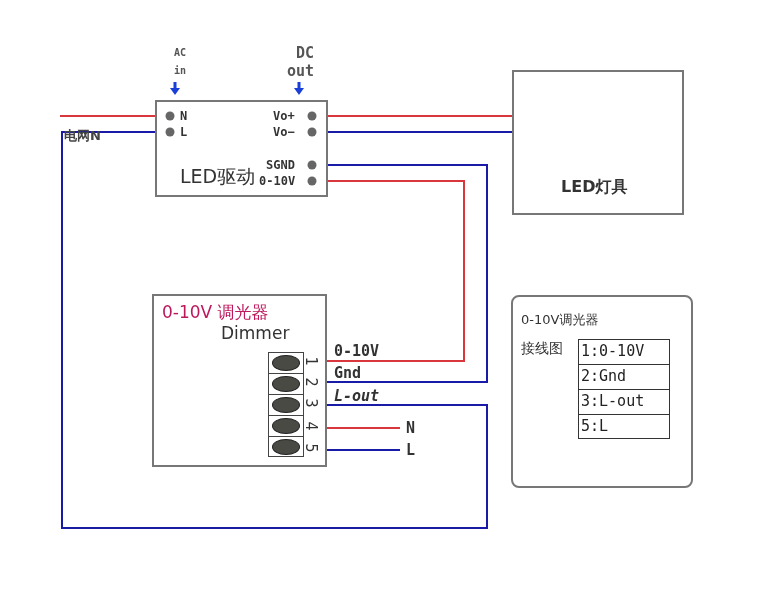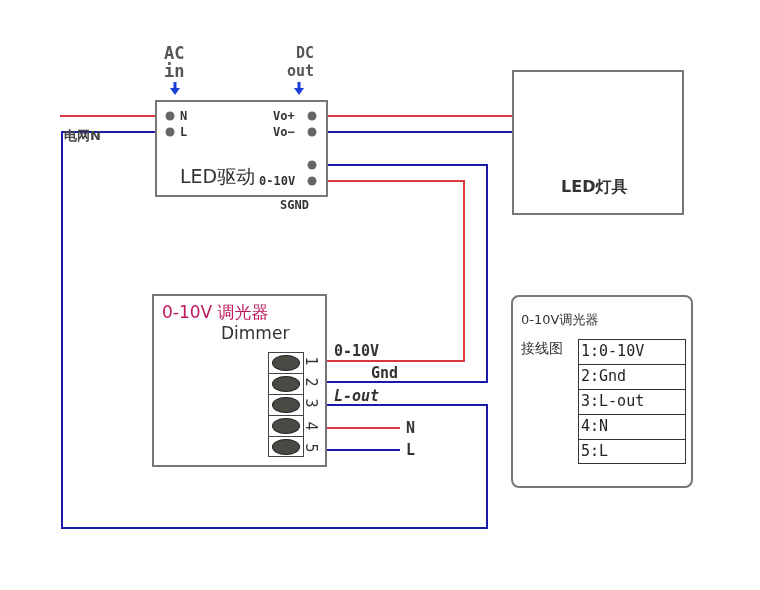--- a/index.html
+++ b/index.html
@@ -8,21 +8,21 @@
     .box { position: absolute; border: 2px solid #777; background: #fff; box-sizing: border-box; }
     .lbl { position: absolute; white-space: nowrap; color: #333; }
     .mono { font-family: "DejaVu Sans Mono", monospace; }
     .term-label { font-size: 12px; font-weight: bold; font-family: "DejaVu Sans Mono", monospace; color: #333; }
     .tblock { position: absolute; left: 268px; top: 352px; width: 36px; }
     .tcell { height: 21px; border: 1.5px solid #444; border-bottom: none; box-sizing: border-box; display: flex; align-items: center; justify-content: center; background: #fff; }
     .tcell:last-child { border-bottom: 1.5px solid #444; }
     .screw { width: 26px; height: 14px; border-radius: 50%; background: #4a4a45; border: 1px solid #222; }
     .tnum { position: absolute; left: 306px; font-size: 15px; transform: rotate(90deg); transform-origin: center; font-family: "DejaVu Sans Mono", monospace; color: #333; }
     .legend { position: absolute; left: 511px; top: 295px; width: 182px; height: 193px; border: 2px solid #777; border-radius: 8px; box-sizing: border-box; background: #fff; }
-    .ltable { position: absolute; left: 578px; top: 339px; width: 108px; }
+    .ltable { position: absolute; left: 578px; top: 339px; width: 92px; }
     .lrow { height: 25px; border: 1.5px solid #333; border-bottom: none; box-sizing: border-box; font-family: "DejaVu Sans Mono", monospace; font-size: 15px; line-height: 23px; padding-left: 2px; color: #222; }
     .lrow:last-child { border-bottom: 1.5px solid #333; }
   </style>
 </head>
 <body>
 
 <svg id="wires" viewBox="0 0 760 590">
 
   <line x1="60" y1="116" x2="170" y2="116" class="w-red" stroke="#d9363e" stroke-width="2"></line>
 
@@ -34,21 +34,21 @@
 
   <polyline points="312,165 487,165 487,382 304,382" class="w-blue" fill="none" stroke="#1a1aa8" stroke-width="2"></polyline>
 
   <polyline points="312,181 464,181 464,361 304,361" class="w-red" fill="none" stroke="#d9363e" stroke-width="2"></polyline>
 
   <line x1="304" y1="428" x2="400" y2="428" class="w-red" stroke="#d9363e" stroke-width="2"></line>
 
   <line x1="304" y1="450" x2="400" y2="450" class="w-blue" stroke="#1a1aa8" stroke-width="2"></line>
 </svg>
 
-<div class="lbl mono" style="left:164px; top:44px; font-size:17px; font-weight:bold; color:#555; text-align:left; width:22px; line-height:18px;">
+<div class="lbl mono" style="left:164px; top:44px; font-size:10px; font-weight:bold; color:#555; text-align:right; width:22px; line-height:18px;">
   <div>AC</div>
   <div>in</div>
 </div>
 <div class="lbl mono" style="left:284px; top:44px; font-size:15px; font-weight:bold; color:#555; text-align:right; width:30px; line-height:18px;">
   <div>DC</div>
   <div>out</div>
 </div>
 <svg style="position:absolute; left:169px; top:82px;" width="12" height="14" viewBox="0 0 12 14">
     <rect x="4.5" y="0" width="3" height="7" fill="#1a3fd6"></rect>
     <polygon points="1,6 11,6 6,13" fill="#1a3fd6"></polygon>
@@ -59,21 +59,21 @@
   </svg>
 
 <div class="lbl" style="left:64px; top:96px; font-size:13px; font-weight:bold; color:#444;margin-top:31px;">电网N</div>
 
 <div class="box" style="left:155px; top:100px; width:173px; height:97px;"></div>
 <div class="lbl" style="left:180px; top:164px; font-size:19px; color:#333;">LED驱动</div>
 <div class="lbl term-label" style="left:180px; top:109px;">N</div>
 <div class="lbl term-label" style="left:180px; top:125px;">L</div>
 <div class="lbl term-label" style="left:273px; top:109px;">Vo+</div>
 <div class="lbl term-label" style="left:273px; top:125px;">Vo−</div>
-<div class="lbl term-label" style="left:280px; top:158px;margin-top:40px;">SGND</div>
+<div class="lbl term-label" style="left:266px; top:158px;">SGND</div>
 <div class="lbl term-label" style="left:259px; top:174px;">0-10V</div>
 
 <svg style="position:absolute; left:0; top:0;" width="760" height="590">
   <circle cx="170" cy="116" r="4.5" fill="#666"></circle>
   <circle cx="170" cy="132" r="4.5" fill="#666"></circle>
   <circle cx="312" cy="116" r="4.5" fill="#666"></circle>
   <circle cx="312" cy="132" r="4.5" fill="#666"></circle>
   <circle cx="312" cy="165" r="4.5" fill="#666"></circle>
   <circle cx="312" cy="181" r="4.5" fill="#666"></circle>
 </svg>
@@ -102,27 +102,26 @@
       <div class="screw"></div>
     </div>
 </div>
 <div class="tnum" style="top:352px;">1</div>
 <div class="tnum" style="top:373px;">2</div>
 <div class="tnum" style="top:394px;">3</div>
 <div class="tnum" style="top:417px;">4</div>
 <div class="tnum" style="top:439px;">5</div>
 
 <div class="lbl mono" style="left:334px; top:342px; font-size:15px; font-weight:bold; color:#333;">0-10V</div>
-<div class="lbl mono" style="left:334px; top:364px; font-size:15px; font-weight:bold; color:#333;margin-left:37px;">Gnd</div>
+<div class="lbl mono" style="left:334px; top:364px; font-size:15px; font-weight:bold; color:#333;">Gnd</div>
 <div class="lbl mono" style="left:334px; top:387px; font-size:15px; font-weight:bold; color:#333;font-style:italic;">L-out</div>
 <div class="lbl mono" style="left:406px; top:419px; font-size:15px; font-weight:bold; color:#333;">N</div>
 <div class="lbl mono" style="left:406px; top:441px; font-size:15px; font-weight:bold; color:#333;">L</div>
 
 <div class="legend"></div>
 <div class="lbl" style="left:521px; top:311px; font-size:13px; color:#333;">0-10V调光器</div>
 <div class="lbl" style="left:521px; top:340px; font-size:14px; color:#333;">接线图</div>
 <div class="ltable">
   <div class="lrow">1:0-10V</div>
   <div class="lrow">2:Gnd</div>
   <div class="lrow">3:L-out</div>
-  <div class="lrow">4:N</div>
   <div class="lrow">5:L</div>
 </div>
 
 </body></html>

